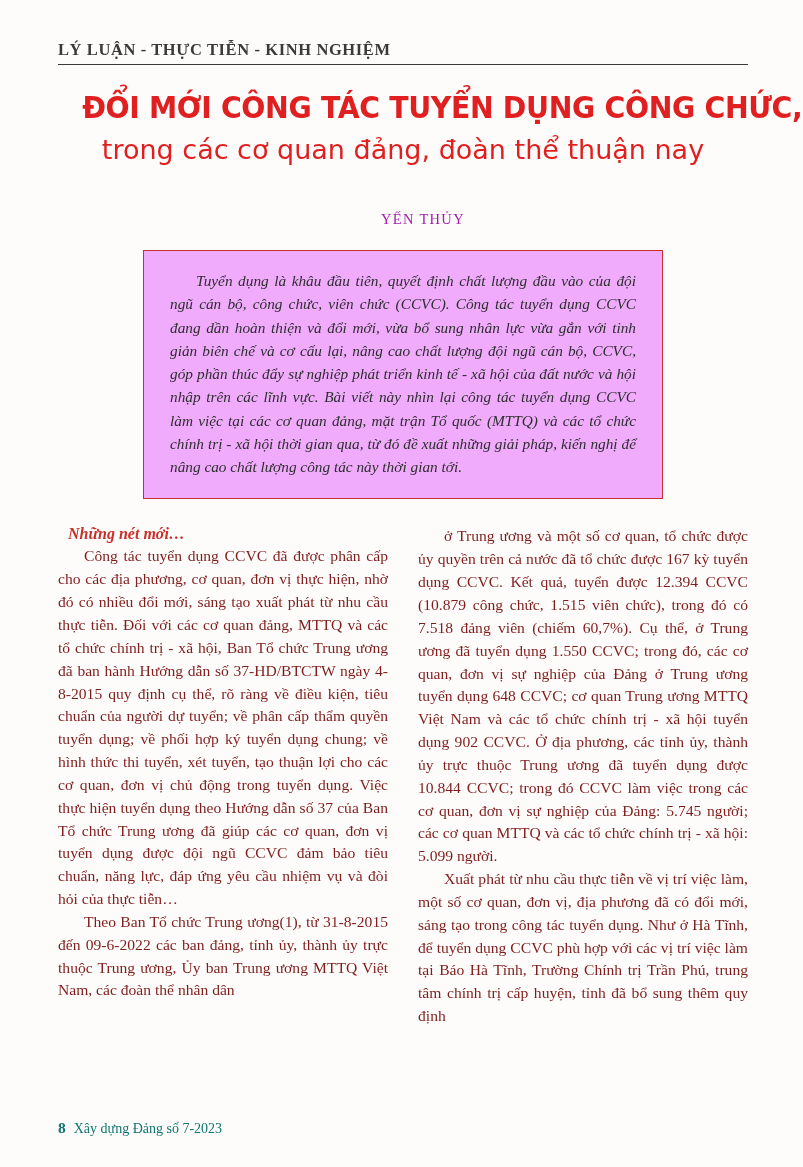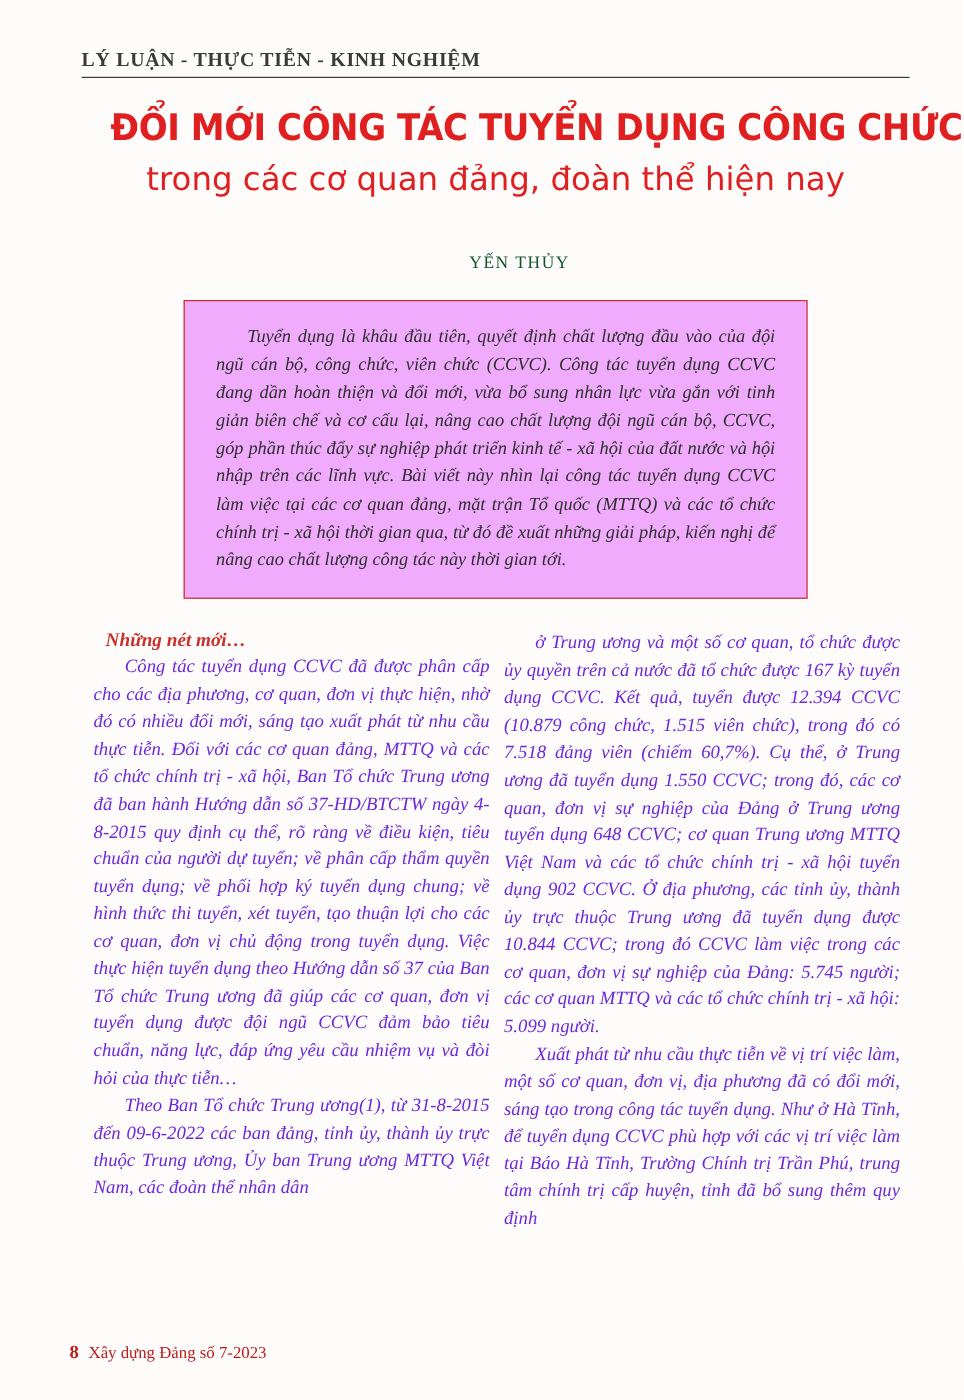--- a/index.html
+++ b/index.html
@@ -17,21 +17,21 @@
   }
   .page {
     position: absolute;
     left: 0; top: 0;
     width: 803px;
     height: 1167px;
     background: #fdfcfa;
   }
   .content {
     position: absolute;
-    left: 68px;
+    left: 58px;
     top: 40px;
     width: 690px;
   }
 
   
   .running-head {
     font-family: "Liberation Serif", serif;
     font-weight: bold;
     font-size: 16.5px;
     letter-spacing: 0.6px;
@@ -67,21 +67,21 @@
     line-height: 1.15;
     white-space: nowrap;
   }
 
   
   .byline {
     text-align: center;
     font-family: "Liberation Serif", serif;
     font-size: 14.5px;
     letter-spacing: 1.3px;
-    color: #14532d;
+    color: #a21caf;
     margin-top: 46px;
     margin-bottom: 22px;
     padding-left: 40px;
   }
 
   
   .lead-box {
     margin: 0 auto;
     width: 520px;
     border: 1.4px solid #c9302c;
@@ -97,74 +97,72 @@
     text-align: justify;
     color: #2e2e2e;
     text-indent: 26px;
     margin: 0;
   }
 
   
   .columns {
     margin-top: 26px;
     display: flex;
-    gap: 12px;
-    margin-left: 10px;
+    gap: 30px;
   }
   .col {
     width: 330px;
   }
   .section-head {
     font-family: "Liberation Serif", serif;
     font-weight: bold;
     font-style: italic;
     font-size: 16px;
     color: #c9302c;
     margin: 0 0 2px 10px;
   }
   p.body {
     font-family: "Liberation Serif", serif;
     font-size: 15.6px;
     line-height: 1.465;
     text-align: justify;
     margin: 0;
     text-indent: 26px;
-    color: #6d28d9;
-    font-style: italic;
+    color: #7f1d1d;
   }
   p.body + p.body { margin-top: 0; }
 
   
   .footer {
     position: absolute;
     left: 58px;
     bottom: 30px;
     font-family: "Liberation Serif", serif;
     font-size: 14px;
-    color: #b91c1c;
+    color: #0f766e;
   }
   .footer .pagenum {
     font-weight: bold;
     font-size: 15.5px;
     margin-right: 8px;
   }
   .footer .fname { font-style: normal; }
 </style>
 </head>
 <body>
 
 <div class="page">
   <div class="content">
 
     <div class="running-head">LÝ LUẬN - THỰC TIỄN - KINH NGHIỆM</div>
     <div class="rule"></div>
 
     <div class="title-wrap">
       <div class="title-main">ĐỔI MỚI CÔNG TÁC TUYỂN DỤNG CÔNG CHỨC, VIÊN CHỨC</div>
-      <div class="title-sub">trong các cơ quan đảng, đoàn thể hiện nay</div>
+      <div class="title-sub">trong các cơ quan đảng, đoàn thể thuận nay</div>
     </div>
 
     <div class="byline">YẾN THỦY</div>
 
     <div class="lead-box">
       <p class="lead-text">Tuyển dụng là khâu đầu tiên, quyết định chất lượng đầu vào của đội ngũ cán bộ, công chức, viên chức (CCVC). Công tác tuyển dụng CCVC đang dần hoàn thiện và đổi mới, vừa bổ sung nhân lực vừa gắn với tinh giản biên chế và cơ cấu lại, nâng cao chất lượng đội ngũ cán bộ, CCVC, góp phần thúc đẩy sự nghiệp phát triển kinh tế - xã hội của đất nước và hội nhập trên các lĩnh vực. Bài viết này nhìn lại công tác tuyển dụng CCVC làm việc tại các cơ quan đảng, mặt trận Tổ quốc (MTTQ) và các tổ chức chính trị - xã hội thời gian qua, từ đó đề xuất những giải pháp, kiến nghị để nâng cao chất lượng công tác này thời gian tới.</p>
     </div>
 
     <div class="columns">
 

